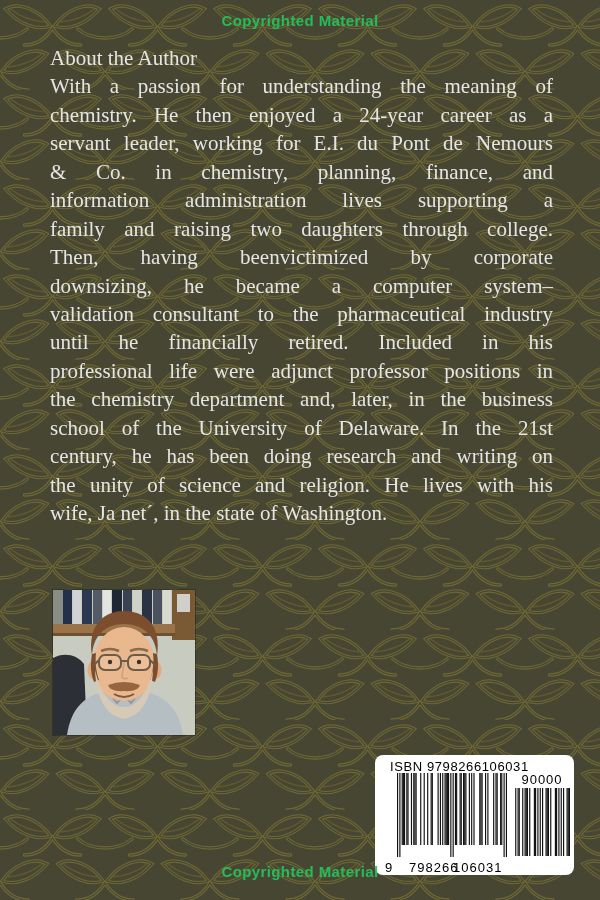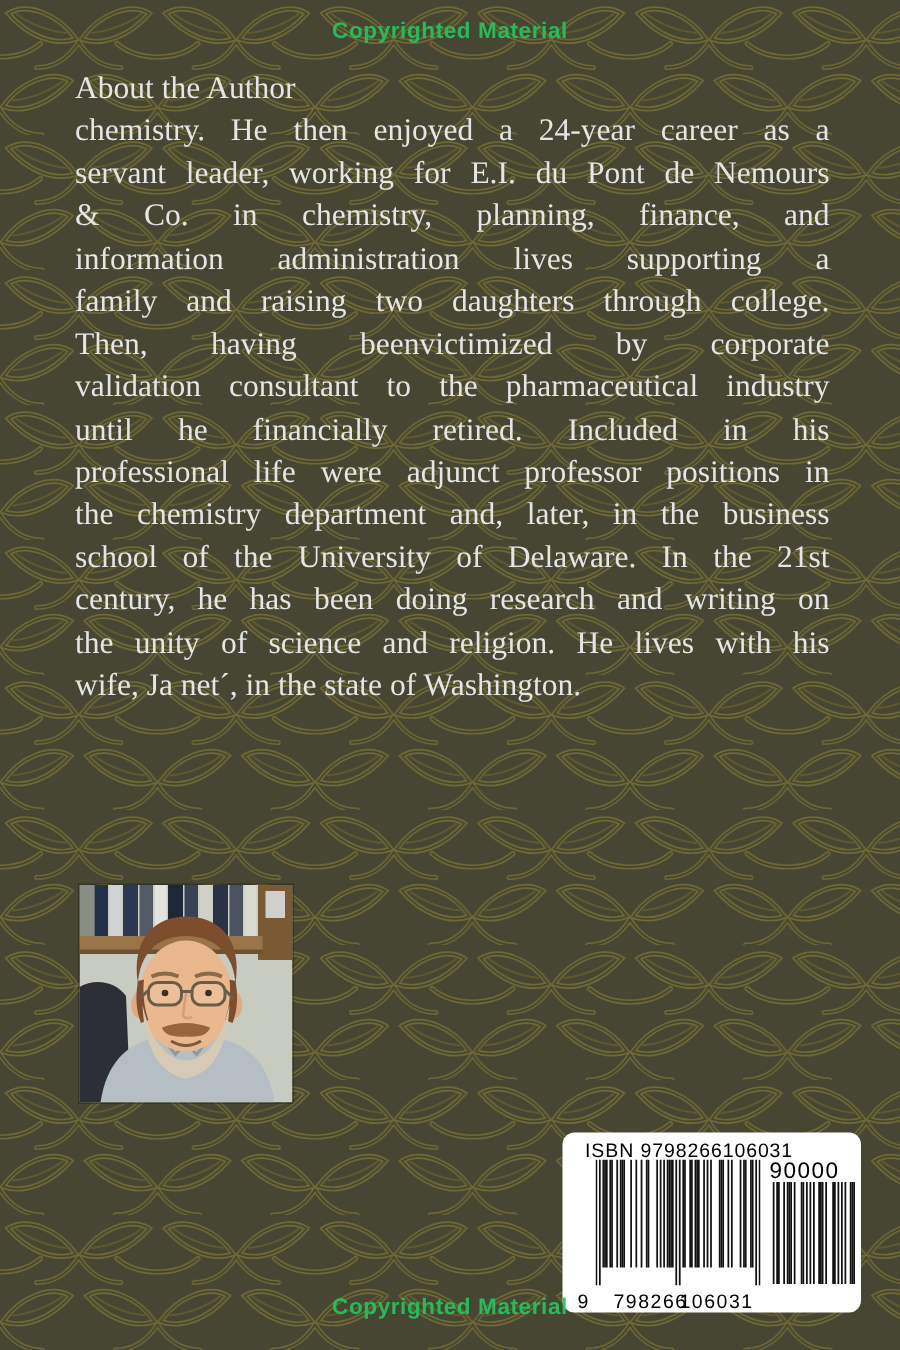--- a/index.html
+++ b/index.html
@@ -34,21 +34,21 @@
     background:#ffffff;border-radius:8px;
     font-family:"Liberation Sans", sans-serif;color:#000;
   }
   .isbn{position:absolute;left:15px;top:4px;font-size:13px;letter-spacing:.6px;}
   .main-bc{position:absolute;left:10px;top:18px;width:134px;height:100px;}
   .main-bc svg{position:absolute;left:12px;top:0;width:110px;height:84px;}
   .bc-digit{position:absolute;top:87px;font-size:13px;}
   .d9{left:0;}
   .dg1{left:16px;width:48px;text-align:center;letter-spacing:1px;margin-left:8px;}
   .dg2{left:68px;width:48px;text-align:center;letter-spacing:1px;}
-  .supp-label{position:absolute;left:138px;top:17px;width:58px;text-align:left;font-size:15px;letter-spacing:1px;}
+  .supp-label{position:absolute;left:138px;top:17px;width:58px;text-align:center;font-size:13px;letter-spacing:1px;}
   .supp-bars{position:absolute;left:139px;top:33px;width:56px;height:68px;}
   .supp-bars svg{display:block;width:56px;height:68px;}
 </style>
 </head>
 <body>
 
 <div class="cover">
 
   <svg class="pattern-svg" width="600" height="900" xmlns="http://www.w3.org/2000/svg">
     <defs>
@@ -78,26 +78,28 @@
         <use href="#motif" x="105" y="71"></use>
       </pattern>
     </defs>
     <rect width="600" height="900" fill="url(#bgpat)"></rect>
   </svg>
 
   <div class="watermark wm-top">Copyrighted Material</div>
 
   <div class="about">
     <div class="heading">About the Author</div>
+    <div class="tline">With a passion for understanding the meaning of</div>
     <div class="tline">chemistry. He then enjoyed a 24-year career as a</div>
     <div class="tline">servant leader, working for E.I. du Pont de Nemours</div>
     <div class="tline">&amp; Co. in chemistry, planning, finance, and</div>
     <div class="tline">information administration lives supporting a</div>
     <div class="tline">family and raising two daughters through college.</div>
     <div class="tline">Then, having beenvictimized by corporate</div>
+    <div class="tline">downsizing, he became a computer system–</div>
     <div class="tline">validation consultant to the pharmaceutical industry</div>
     <div class="tline">until he financially retired. Included in his</div>
     <div class="tline">professional life were adjunct professor positions in</div>
     <div class="tline">the chemistry department and, later, in the business</div>
     <div class="tline">school of the University of Delaware. In the 21st</div>
     <div class="tline">century, he has been doing research and writing on</div>
     <div class="tline">the unity of science and religion. He lives with his</div>
     <div class="tline last">wife, Ja net´, in the state of Washington.</div>
   </div>
 

